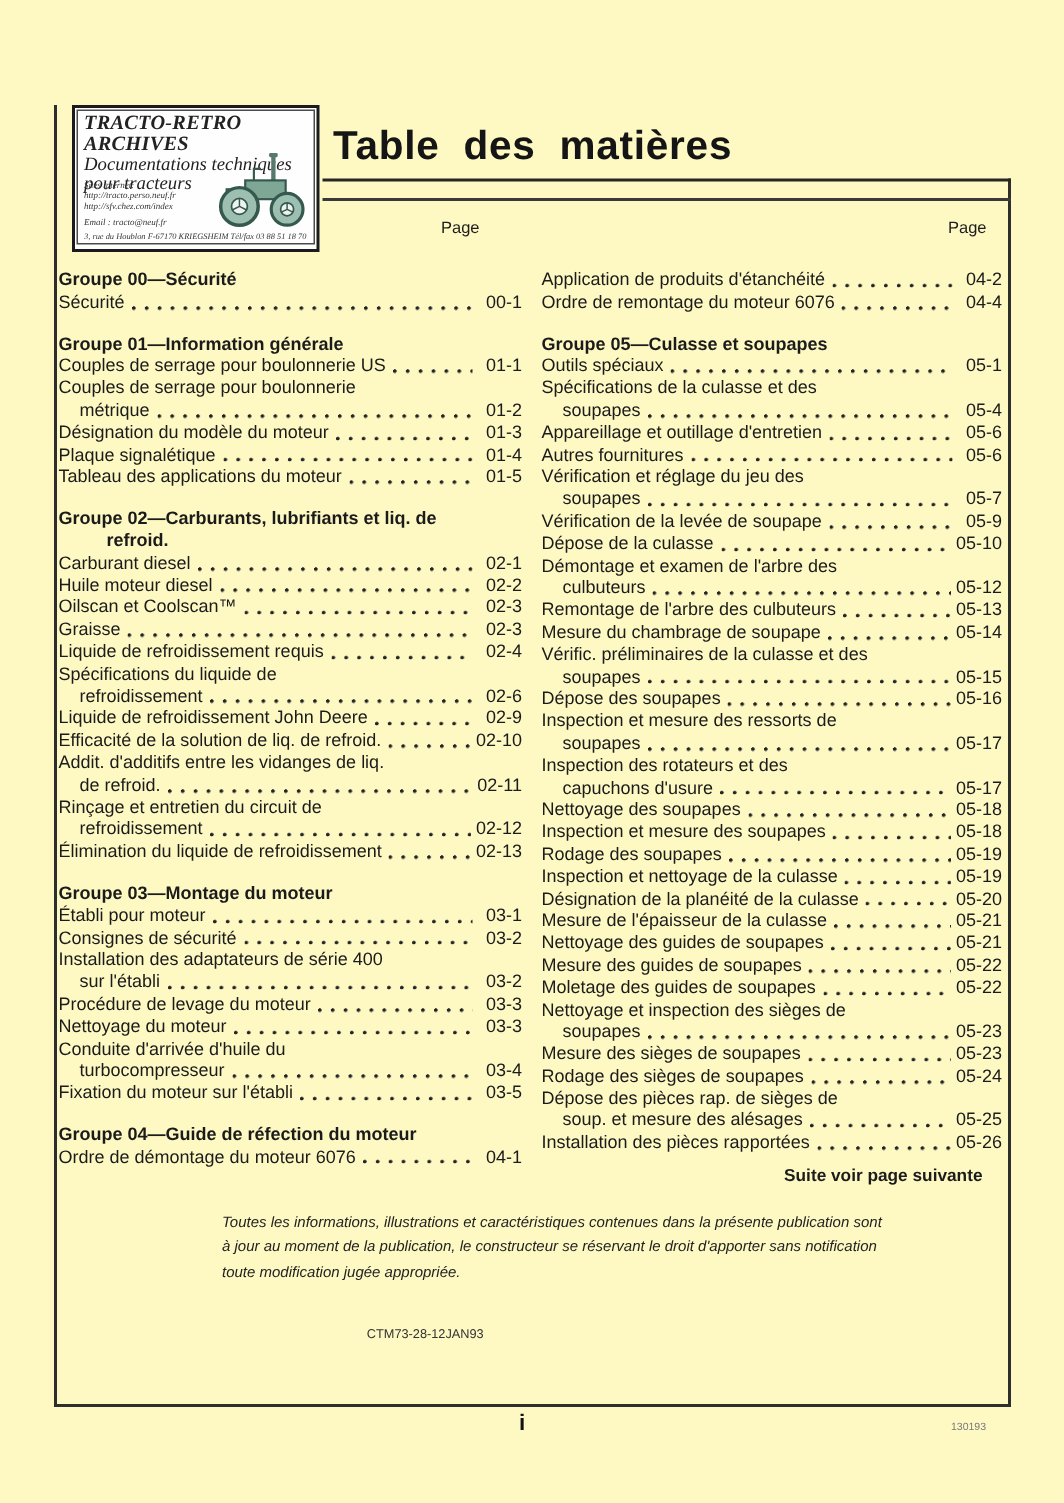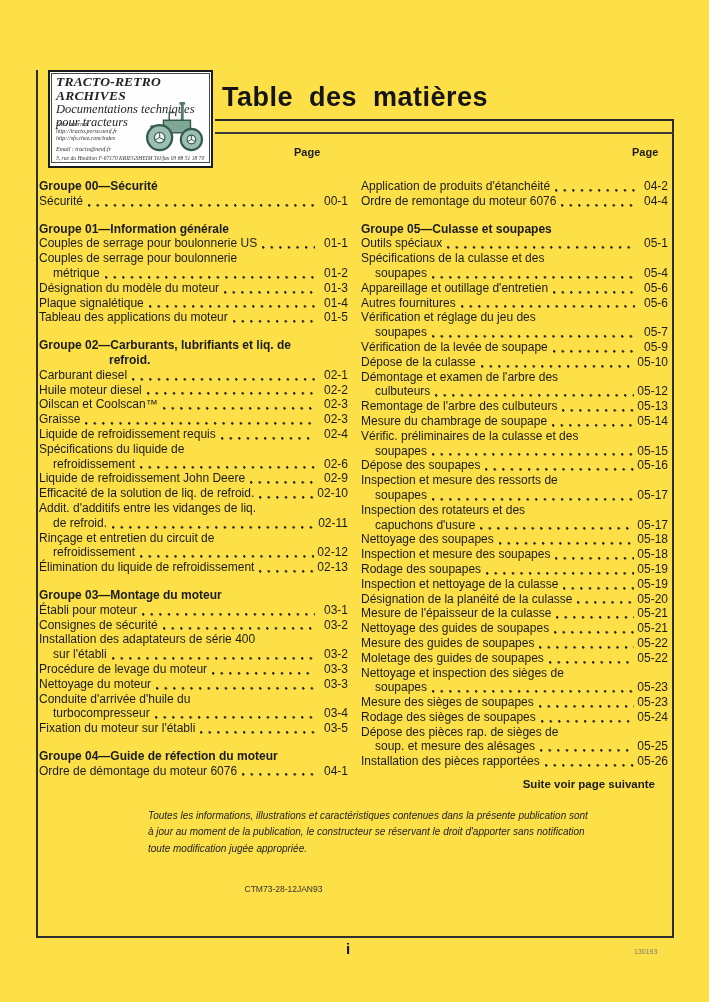--- a/index.html
+++ b/index.html
@@ -1,17 +1,17 @@
 <!DOCTYPE html>
 <html><head>
 <meta charset="utf-8">
 <style>
   html,body{margin:0;padding:0;background:#ffffff;}
   .page{
-    position:relative; width:709px; height:1002px; background:#fde047;
+    position:relative; width:709px; height:1002px; background:#fef9c3;
     font-family:"Liberation Sans", sans-serif; color:#1d1d1d; overflow:hidden;
   }
   
   .b-left{position:absolute;left:36px;top:70px;width:2px;height:868px;background:#2e2e2e;}
   .b-right{position:absolute;left:672px;top:119px;width:2px;height:819px;background:#2e2e2e;}
   .b-bottom{position:absolute;left:36px;top:936px;width:638px;height:2px;background:#2e2e2e;}
   .rule1{position:absolute;left:215px;top:119px;width:459px;height:2px;background:#262626;}
   .rule2{position:absolute;left:215px;top:132px;width:459px;height:1.5px;background:#3a3a3a;}
 
   
@@ -20,32 +20,32 @@
   .stamp-title{font-family:"Liberation Serif", serif;font-style:italic;font-weight:700;font-size:13.5px;letter-spacing:.2px;color:#222;line-height:14px;}
   .stamp-sub{font-family:"Liberation Serif", serif;font-style:italic;font-size:12.5px;color:#1f1f1f;line-height:13px;}
   .stamp-contact{position:absolute;left:4px;top:47px;font-family:"Liberation Serif", serif;font-style:italic;font-size:6px;line-height:7.2px;color:#333;}
   .stamp-contact .gap{height:3px;}
   .stamp-address{position:absolute;left:4px;bottom:1px;right:2px;font-family:"Liberation Serif", serif;font-style:italic;font-size:5.6px;white-space:nowrap;color:#333;}
   .tractor{position:absolute;right:2px;bottom:9px;width:62px;height:52px;}
 
   
   .title{position:absolute;left:222px;top:82px;margin:0;font-size:27px;font-weight:700;letter-spacing:.5px;word-spacing:8px;color:#151515;}
 
-  .page-label{position:absolute;top:146px;font-size:11px;font-weight:700;color:#1d1d1d;}
+  .page-label{position:absolute;top:146px;font-size:11px;font-weight:400;color:#1d1d1d;}
   .page-label.pl-left{left:294px;}
   .page-label.pl-right{left:632px;}
 
   
   .toc-col{position:absolute;top:179px;font-size:12px;line-height:14.8px;color:#1b1b1b;}
   .toc-col.c-left{left:39px;width:309px;}
   .toc-col.c-right{left:361px;width:307px;}
   .group{margin-top:13px;}
   .group:first-child{margin-top:0;}
   .gtitle{font-weight:700;white-space:nowrap;}
-  .gtitle2{padding-left:70px;}
+  .gtitle2{padding-left:32px;}
   .row{display:flex;align-items:baseline;}
   .row .txt{white-space:nowrap;}
   .row.cont .txt{padding-left:14px;}
   .row.plain{white-space:nowrap;display:block;}
   .leader{flex:1 1 auto;min-width:8px;align-self:flex-end;height:3px;margin:0 3px 2px 5px;
     background-image:radial-gradient(circle at 1.2px 1.4px,#232323 1.05px,transparent 1.4px);
     background-size:8.6px 3px;background-repeat:repeat-x;}
   .pg{min-width:30px;text-align:right;white-space:nowrap;}
 
   .continuation{position:absolute;right:54px;top:778px;font-size:11.5px;font-weight:700;color:#1c1c1c;}

